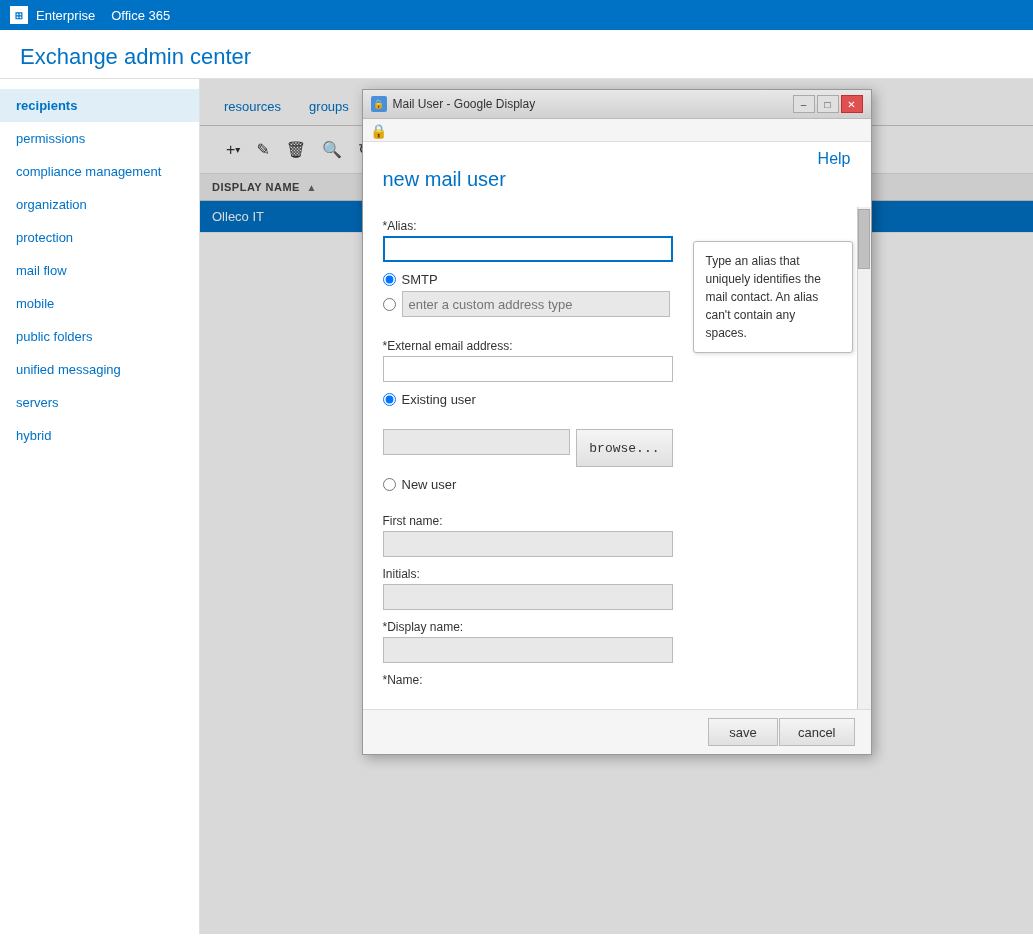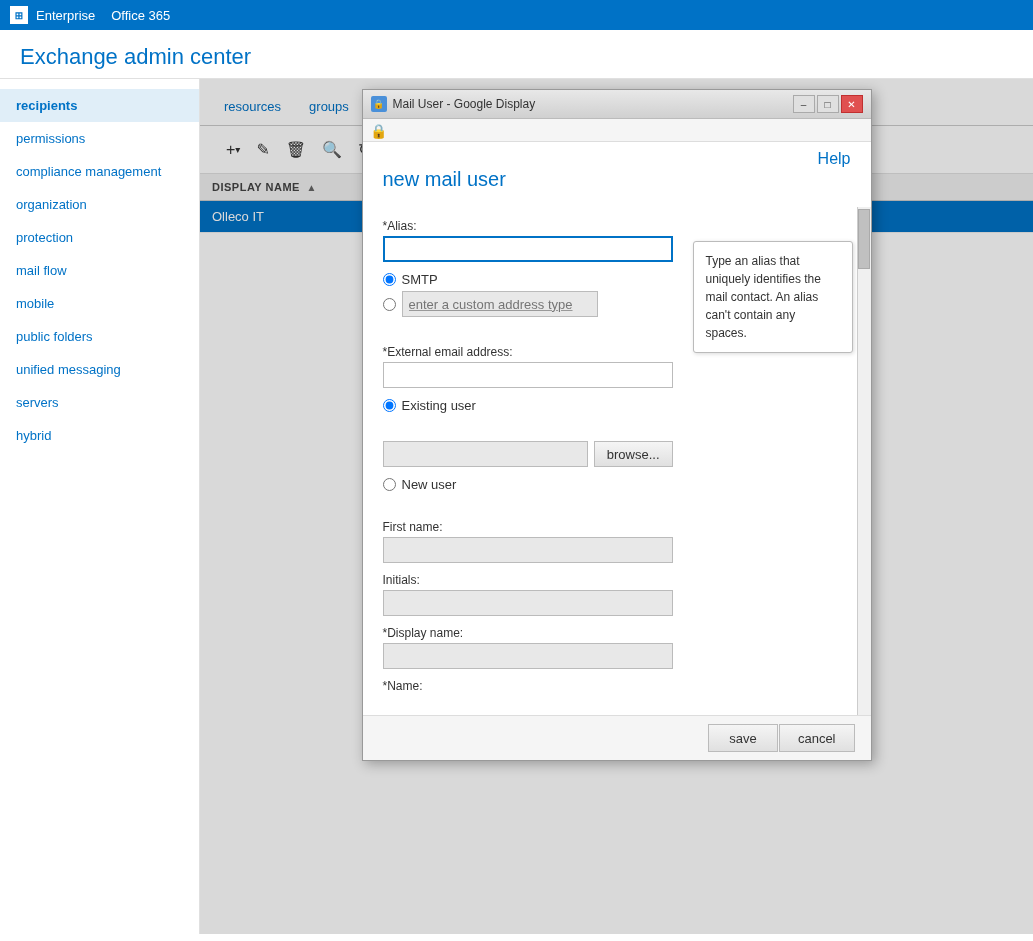--- a/index.html
+++ b/index.html
@@ -249,48 +249,49 @@
     .form-input.active-blue {
       border: 2px solid #0072c6;
     }
     .form-input.disabled {
       background: #e8e8e8;
       color: #999;
     }
 
     
     .radio-group {
-      margin-bottom: 28px;
+      margin-bottom: 22px;
     }
     .radio-item {
       display: flex; align-items: center; gap: 6px;
       margin-bottom: 4px;
     }
     .radio-item label { font-size: 13px; color: #333; }
 
     
     .browse-row {
       display: flex; gap: 6px; margin-bottom: 10px;
     }
     .browse-input {
       flex: 1;
       height: 26px;
       border: 1px solid #bbb;
       background: #e8e8e8;
       padding: 2px 6px;
       font-size: 13px;
     }
     .browse-btn {
-      height: 26px;
+      height: 38px;
       padding: 0 12px;
       border: 1px solid #bbb;
       background: linear-gradient(to bottom, #f5f5f5, #e0e0e0);
       cursor: pointer;
       font-size: 13px;
       color: #333;
+      font-family: Liberation Mono, monospace;
     }
 
     
     .tooltip-box {
       background: #fff;
       border: 1px solid #bbb;
       border-radius: 3px;
       padding: 10px 12px;
       font-size: 12px;
       color: #333;
@@ -502,21 +503,21 @@
                   <input type="text" class="form-input active-blue" style="width: 290px;">
                 </div>
 
                 <div class="radio-group">
                   <div class="radio-item">
                     <input type="radio" name="addrtype" checked="" style="">
                     <label>SMTP</label>
                   </div>
                   <div class="radio-item">
                     <input type="radio" name="addrtype" style="">
-                    <input type="text" class="form-input disabled" style="width: 196px; text-decoration: underline;" placeholder="enter a custom address type">
+                    <input type="text" class="form-input disabled" style="width: 268px;" placeholder="enter a custom address type">
                   </div>
                 </div>
 
                 <div class="form-group">
                   <label class="form-label">*External email address:</label>
                   <input type="text" class="form-input" style="width: 290px;">
                 </div>
 
                 <div class="radio-group">
                   <div class="radio-item">

